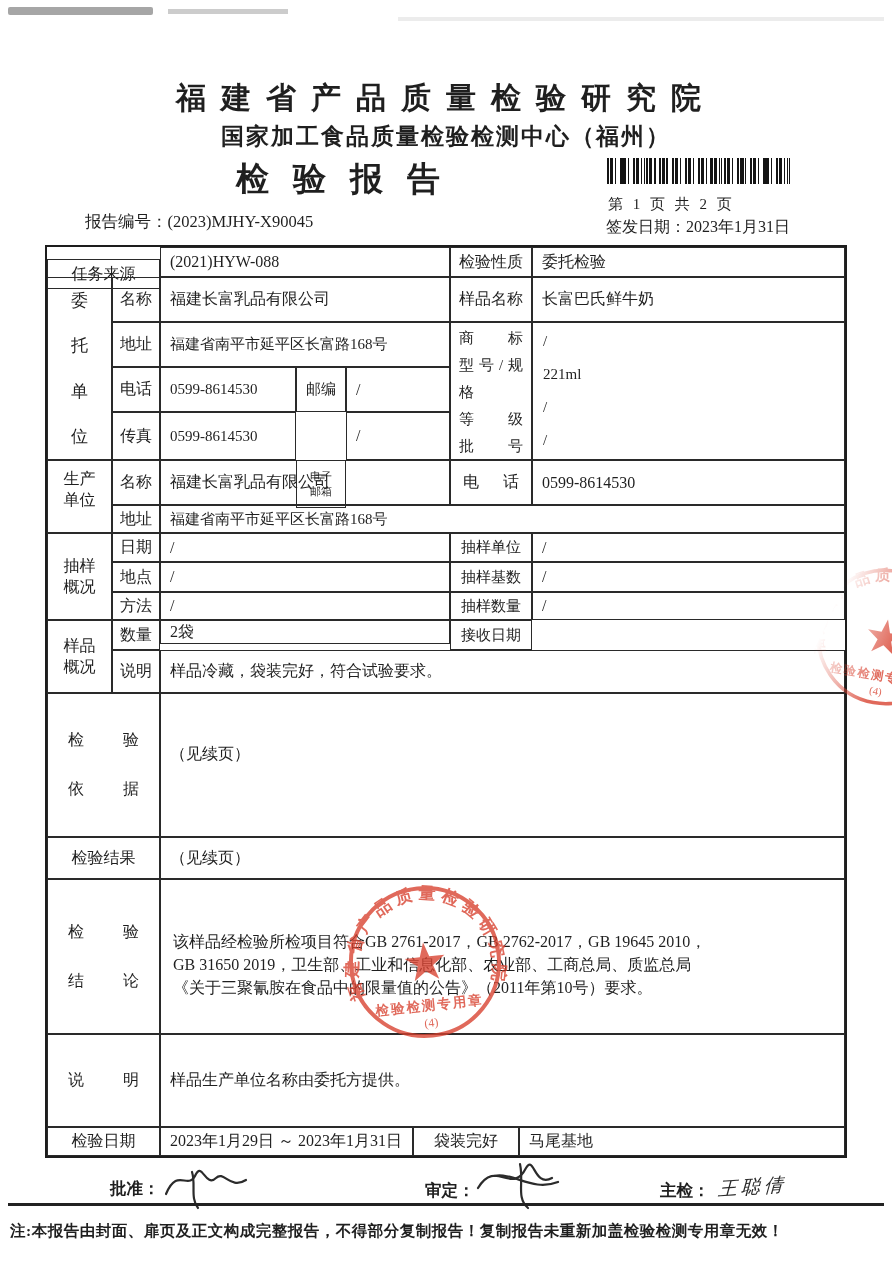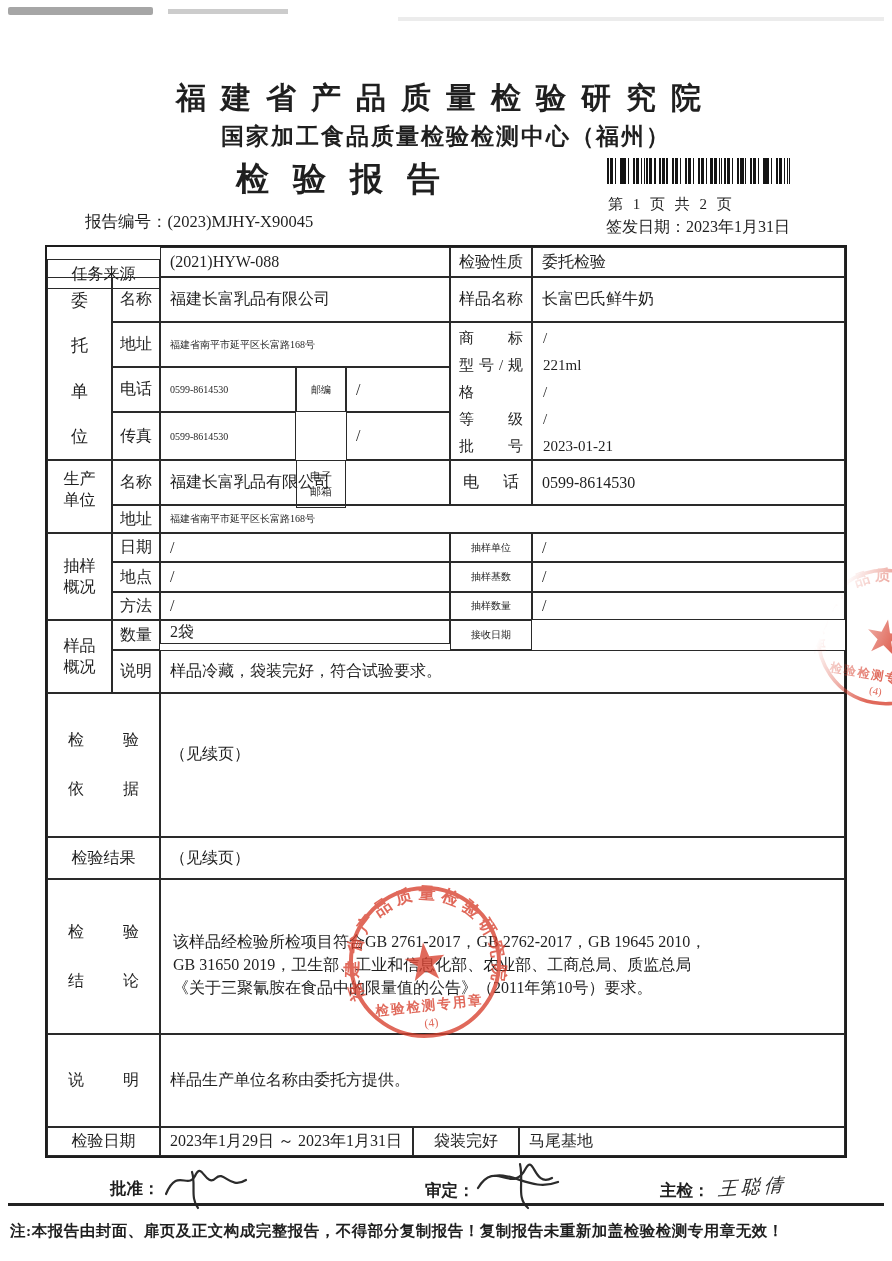--- a/index.html
+++ b/index.html
@@ -24,21 +24,21 @@
   
   .smudge1{top:7px;left:8px;width:145px;height:8px;background:#3a3a3a;opacity:.45;border-radius:2px;}
   .smudge2{top:9px;left:168px;width:120px;height:5px;background:#555;opacity:.30;}
   .smudge3{top:17px;left:398px;width:486px;height:4px;background:#777;opacity:.14;}
   
   .tbl{top:247px;left:47px;width:798px;height:909px;}
   .tbl-frame{position:absolute;left:-2px;top:-2px;width:798px;height:909px;border:2px solid #1d1d1d;pointer-events:none;}
   .cell{position:absolute;box-sizing:border-box;border:1px solid #2a2a2a;display:flex;align-items:center;font-size:16px;overflow:hidden;}
   .lbl{justify-content:center;text-align:center;}
   .val{justify-content:flex-start;padding-left:9px;}
-  .f15{font-size:10px;}
+  .f15{font-size:15px;}
   .f14{font-size:11px;margin-top:48px;}
   .pre{white-space:pre-line;}
   .vstack{flex-direction:column;justify-content:space-around;font-size:17px;}
   .colstack{flex-direction:column;align-items:stretch;justify-content:space-around;padding:2px 0;}
   .si-line{line-height:27px;font-size:15px;text-align:justify;text-align-last:justify;padding:0 8px;}
   .si-val{line-height:27px;font-size:15px;text-align:left;padding-left:10px;}
   .spreadwrap{width:100%;text-align:justify;text-align-last:justify;padding:0 20px;box-sizing:border-box;}
   .lblcol{flex-direction:column;justify-content:center;gap:28px;}
   .topalign{align-items:flex-start;}
   .concl{align-items:flex-start;padding:50px 12px 0 12px;line-height:1.45;white-space:pre-line;font-size:16px;}
@@ -102,21 +102,20 @@
     <div class="si-line">型号/规格</div>
     <div class="si-line">等  级</div>
     <div class="si-line">批  号</div>
 
   </div>
   <div class="cell colstack" style="left:485px;top:75px;width:313px;height:138px">
     <div class="si-val">/</div>
     <div class="si-val">221ml</div>
     <div class="si-val">/</div>
     <div class="si-val">/</div>
-    <div class="si-val">2023-01-21</div>
   </div>
 
   <div class="cell lbl" style="left:65px;top:120px;width:48px;height:45px">电话</div>
   <div class="cell val f15" style="left:113px;top:120px;width:136px;height:45px">0599-8614530</div>
   <div class="cell lbl f15" style="left:249px;top:120px;width:50px;height:45px">邮编</div>
   <div class="cell val" style="left:299px;top:120px;width:104px;height:45px">/</div>
 
   <div class="cell lbl" style="left:65px;top:165px;width:48px;height:48px">传真</div>
   <div class="cell val f15" style="left:113px;top:165px;width:136px;height:48px">0599-8614530</div>
   <div class="cell lbl pre f14" style="left:249px;top:165px;width:50px;height:48px">电子

